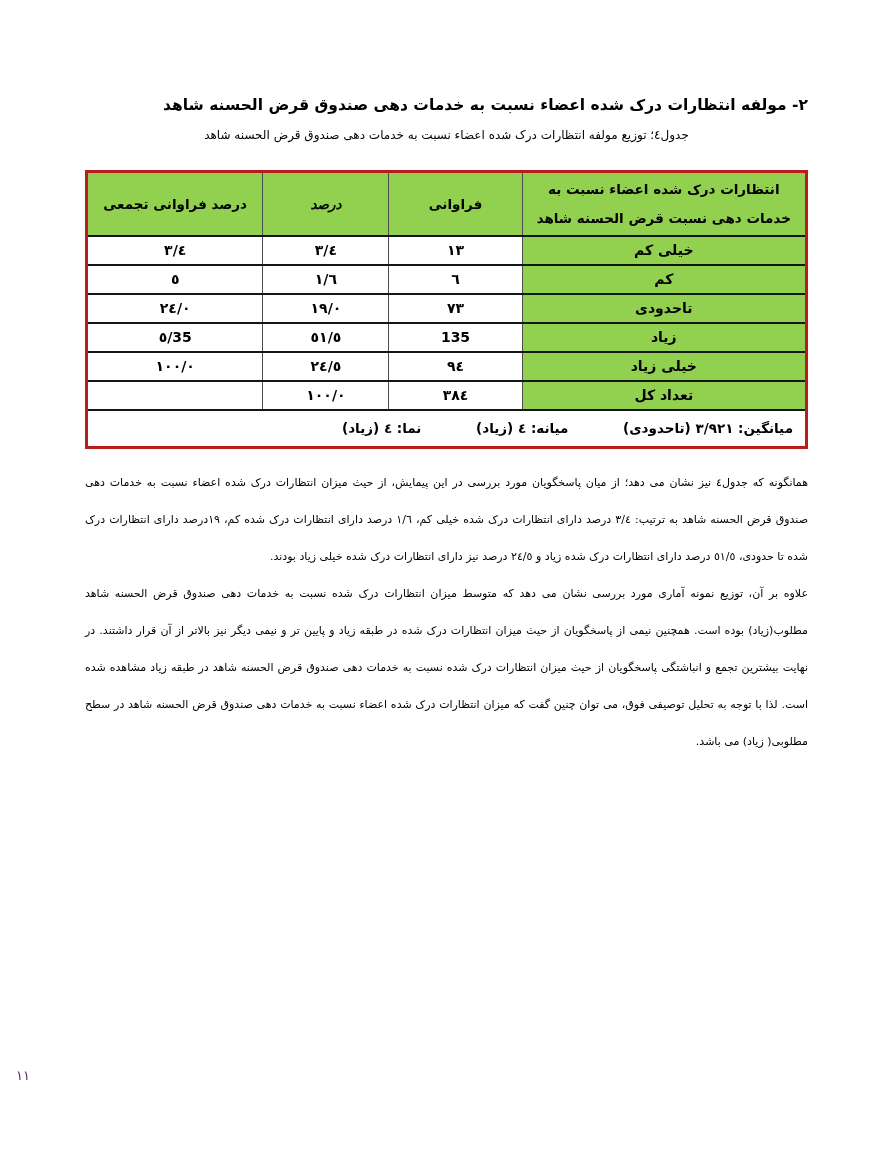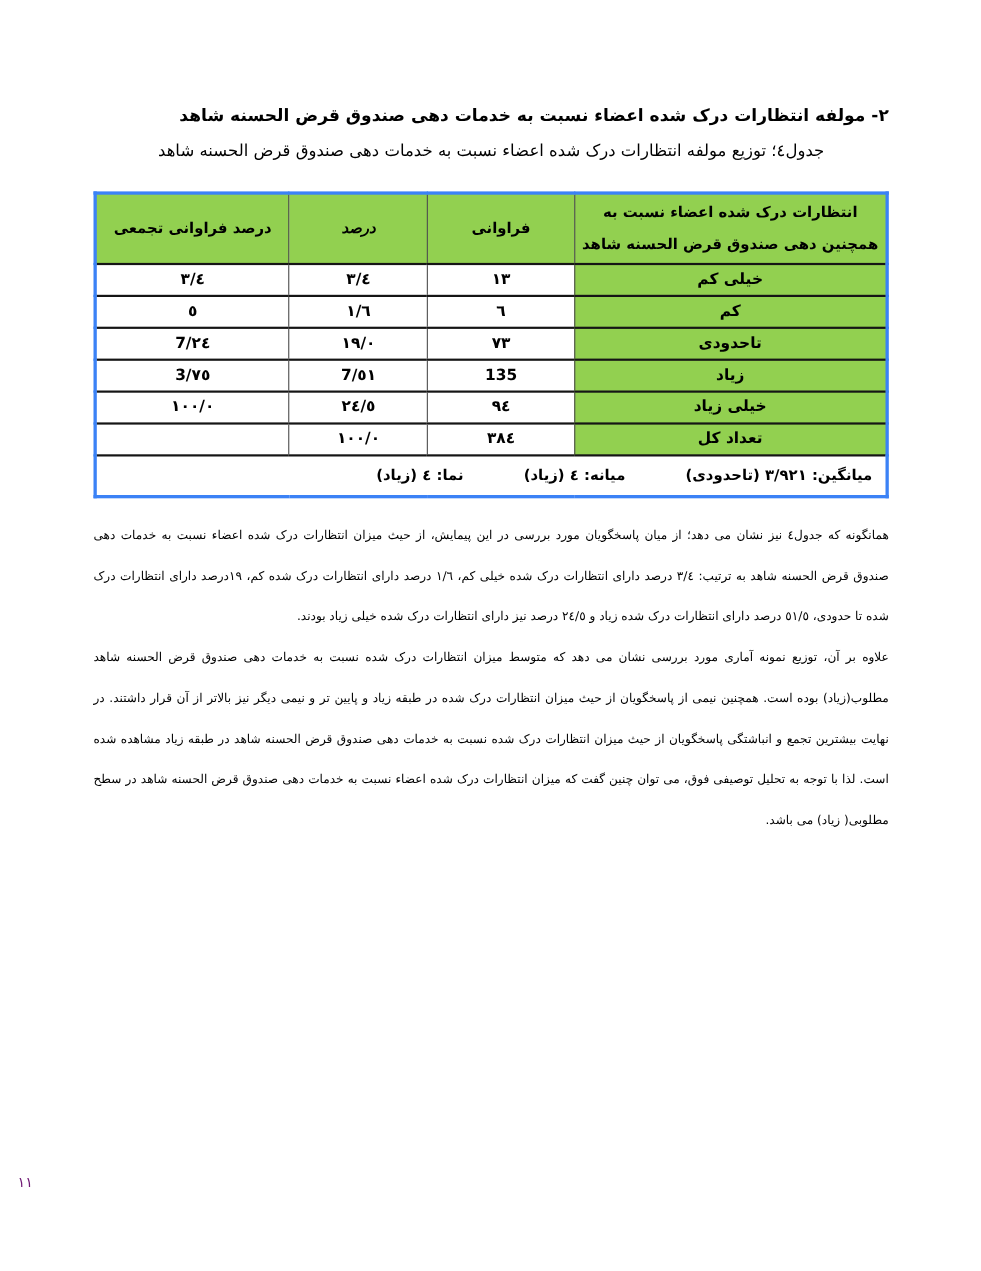--- a/index.html
+++ b/index.html
@@ -22,28 +22,28 @@
     width: 723px;
     direction: rtl;
   }
   .heading {
     font-size: 15.5px;
     font-weight: bold;
     text-align: right;
     margin: 0 0 14px 0;
   }
   .caption {
-    font-size: 15px;
+    font-size: 12px;
     text-align: center;
     margin: 0 0 11px 0;
   }
   table.freq-table {
     width: 100%;
     border-collapse: collapse;
-    border: 3px solid #3b82f6;
+    border: 3px solid #b91c1c;
     margin-top: 28px;
   }
   .freq-table th, .freq-table td {
     border-top: 2px solid #151515;
     border-bottom: 2px solid #151515;
     border-left: 1px solid #4d4d4d;
     border-right: 1px solid #4d4d4d;
     text-align: center;
     vertical-align: middle;
     font-weight: bold;
@@ -90,21 +90,21 @@
 
     <div class="heading">٢- مولفه انتظارات درک شده اعضاء نسبت به خدمات دهی صندوق قرض الحسنه شاهد</div>
 
     <div class="caption">جدول٤؛ توزیع مولفه انتظارات درک شده اعضاء نسبت به خدمات دهی صندوق قرض الحسنه شاهد</div>
 
     <table class="freq-table" dir="rtl">
       <thead>
         <tr>
           <th class="green col-cat">
             <div class="cat-line">انتظارات درک شده اعضاء نسبت به</div>
-            <div class="cat-line">همچنین دهی صندوق قرض الحسنه شاهد</div>
+            <div class="cat-line">خدمات دهی نسبت قرض الحسنه شاهد</div>
           </th>
           <th class="green col-freq">فراوانی</th>
           <th class="green col-pct">درصد</th>
           <th class="green col-cum">درصد فراوانی تجمعی</th>
         </tr>
       </thead>
       <tbody>
         <tr>
           <td class="green">خیلی کم</td>
           <td>١٣</td>
@@ -114,27 +114,27 @@
         <tr>
           <td class="green">کم</td>
           <td>٦</td>
           <td>١/٦</td>
           <td>٥</td>
         </tr>
         <tr>
           <td class="green">تاحدودی</td>
           <td>٧٣</td>
           <td>١٩/٠</td>
-          <td>٢٤/7</td>
+          <td>٢٤/٠</td>
         </tr>
         <tr>
           <td class="green">زیاد</td>
           <td>135</td>
-          <td>٥١/7</td>
-          <td>٧٥/3</td>
+          <td>٥١/٥</td>
+          <td>35/٥</td>
         </tr>
         <tr>
           <td class="green">خیلی زیاد</td>
           <td>٩٤</td>
           <td>٢٤/٥</td>
           <td>١٠٠/٠</td>
         </tr>
         <tr>
           <td class="green">تعداد کل</td>
           <td>٣٨٤</td>

